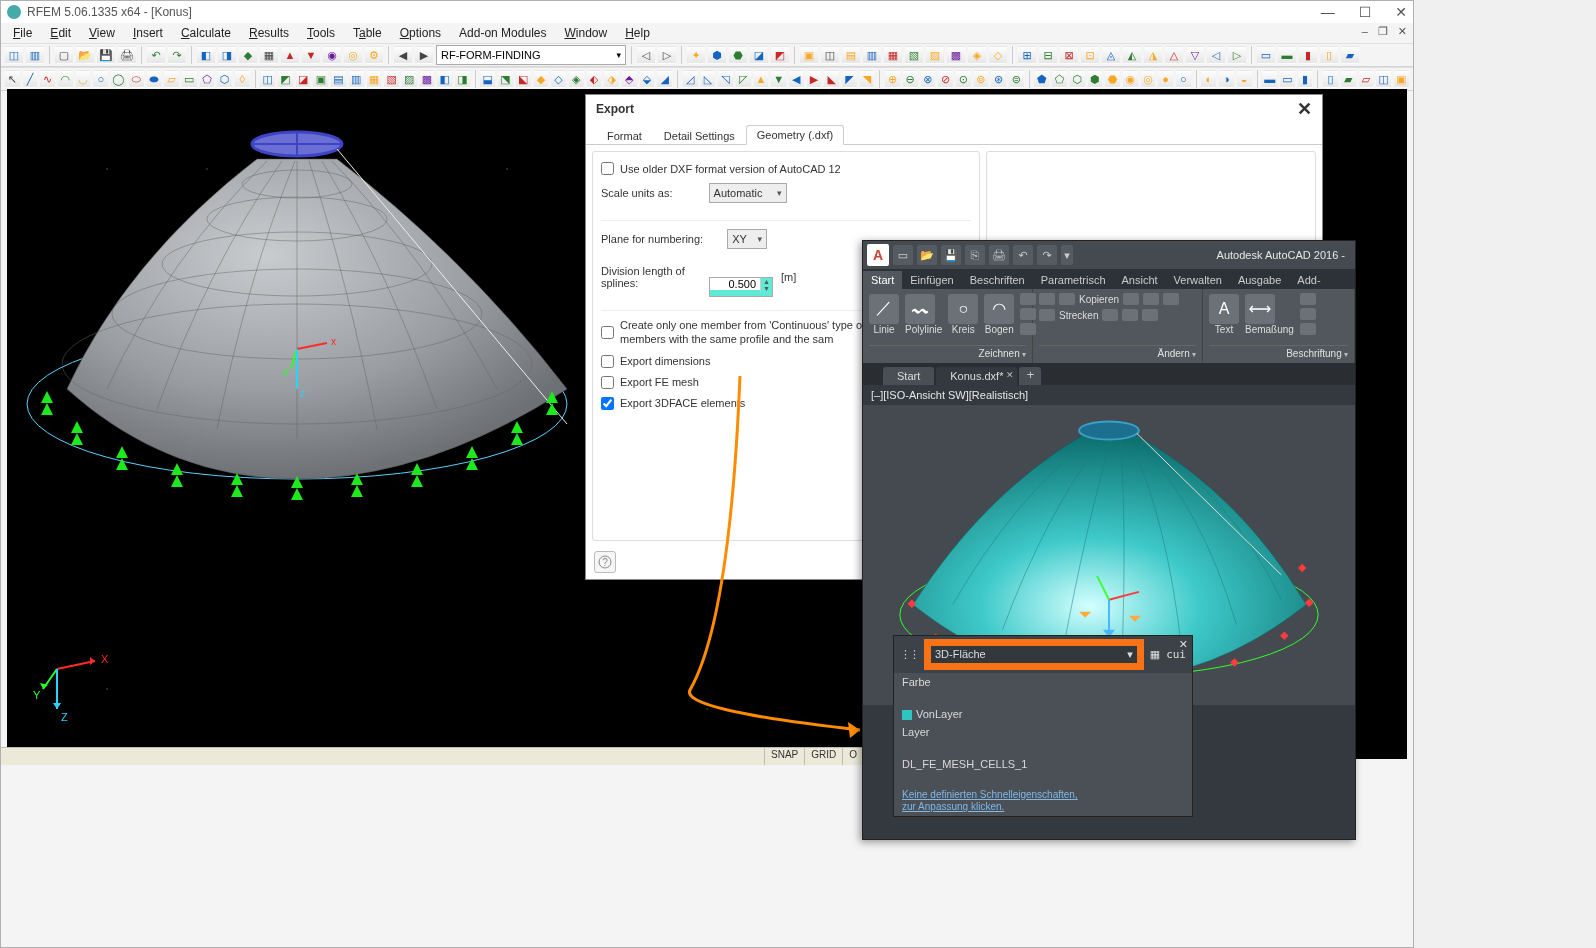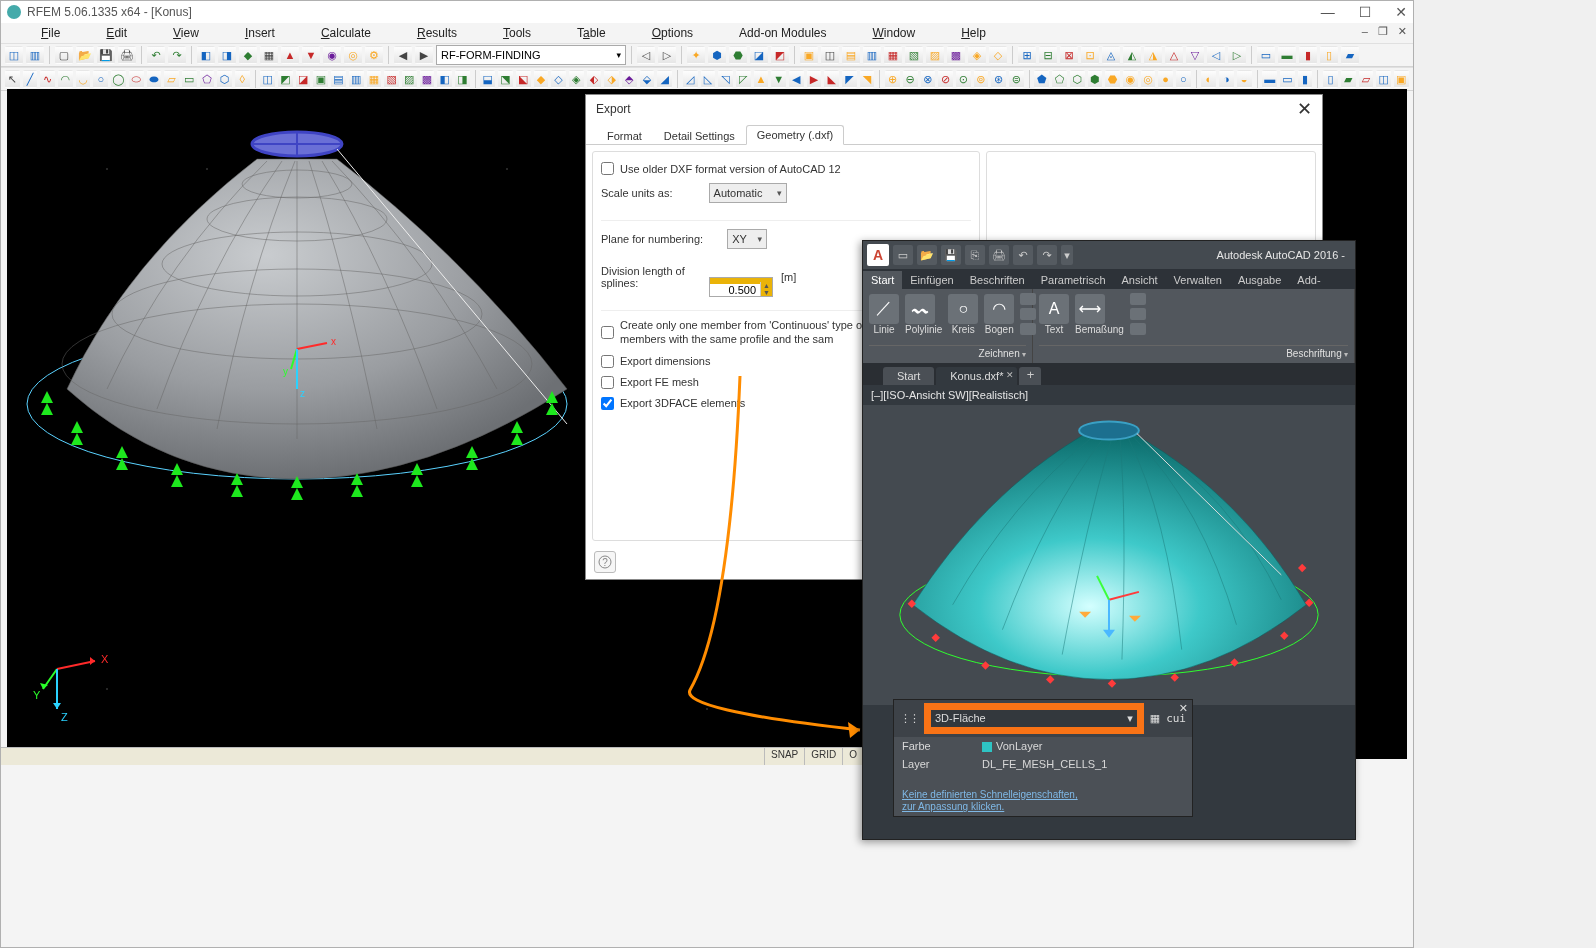--- a/index.html
+++ b/index.html
@@ -6,56 +6,56 @@
   body { width: 1596px; height: 948px; background: #f0f0f0; position: relative; overflow: hidden; font-size: 12px; }
 
   
   .rfem-window { position: absolute; left: 0; top: 0; width: 1414px; height: 948px; background: #f4f4f4; border: 1px solid #b0b0b0; }
   .rfem-title { height: 22px; background: #fff; display: flex; align-items: center; padding: 0 6px; color: #555; font-size: 12px; justify-content: flex-end; }
   .rfem-title .icon { width: 14px; height: 14px; background: #4aa; border-radius: 50%; margin-right: 6px; }
   .rfem-title .win-btns { margin-left: auto; display: flex; gap: 24px; color: #555; font-size: 14px; }
   .rfem-title .win-btns span { cursor: default; }
 
   .rfem-menubar { height: 20px; background: #f4f4f4; display: flex; align-items: center; padding: 0 4px; gap: 2px; }
-  .rfem-menubar .menu { padding: 2px 8px; font-size: 12px; color: #222; margin-left: 28px; }
+  .rfem-menubar .menu { padding: 2px 8px; font-size: 12px; color: #222; }
   .rfem-menubar .menu u { text-decoration: underline; }
 
   .rfem-mdi-btns { position: absolute; right: 6px; top: 24px; display: flex; gap: 10px; font-size: 11px; color: #555; }
 
   .toolbar { height: 24px; background: #f4f4f4; border-top: 1px solid #e0e0e0; border-bottom: 1px solid #d4d4d4; display: flex; align-items: center; padding: 0 4px; gap: 3px; overflow: hidden; }
   .tb-btn { width: 18px; height: 18px; border: 1px solid transparent; display: inline-flex; align-items: center; justify-content: center; font-size: 11px; color: #444; background: linear-gradient(#fdfdfd,#e6e6e6); border-radius: 2px; }
   .tb-btn.c1 { color:#c62828; } .tb-btn.c2 { color:#1565c0; } .tb-btn.c3 { color:#2e7d32; } .tb-btn.c4 { color:#f9a825; } .tb-btn.c5 { color:#6a1b9a; }
   .tb-sep { width: 1px; height: 18px; background: #ccc; margin: 0 2px; }
   .toolbar .combo { height: 20px; border: 1px solid #aaa; background: #fff; font-size: 11px; padding: 0 4px; display: flex; align-items: center; }
 
   
   .viewport { position: absolute; left: 6px; top: 88px; right: 6px; bottom: 188px; background: #000; }
   .viewport svg { width: 100%; height: 100%; }
 
   
   .statusbar { position: absolute; left: 0; bottom: 182px; width: 862px; height: 18px; background: #ece9d8; border-top: 1px solid #bbb; display: flex; justify-content: flex-end; }
   .status-cell { border-left: 1px solid #bbb; padding: 1px 6px; font-size: 10px; color: #333; }
 
   
   .export-dlg { position: absolute; left: 585px; top: 94px; width: 738px; height: 486px; background: #fff; border: 1px solid #888; box-shadow: 1px 2px 6px rgba(0,0,0,.25); }
-  .export-dlg .dlg-title { height: 28px; display: flex; align-items: center; padding: 0 10px; font-size: 12px; color: #333; }
+  .export-dlg .dlg-title { height: 28px; display: flex; align-items: center; padding: 0 10px; font-size: 12px; color: #333; font-weight: bold; }
   .export-dlg .dlg-close { margin-left: auto; font-size: 18px; color: #333; cursor: default; }
   .export-dlg .tabs { display: flex; padding-left: 10px; border-bottom: 1px solid #ccc; height: 22px; align-items: flex-end; }
   .export-dlg .tab { padding: 3px 10px; font-size: 11px; color: #333; border: 1px solid transparent; border-bottom: none; position: relative; top: 1px; }
   .export-dlg .tab.active { background: #fff; border-color: #ccc; border-bottom: 1px solid #fff; border-radius: 3px 3px 0 0; }
   .export-dlg .body { display: flex; padding: 6px; gap: 6px; }
   .export-dlg .panel { border: 1px solid #ddd; border-radius: 3px; }
   .export-dlg .left-panel { width: 388px; height: 390px; padding: 10px 8px; font-size: 11px; color: #333; display: flex; flex-direction: column; gap: 8px; }
   .export-dlg .right-panel { flex: 1; height: 390px; }
   .row { display: flex; align-items: center; gap: 8px; }
   .chk { display: flex; align-items: center; gap: 6px; }
   .chk input { width: 13px; height: 13px; }
   .sel { border: 1px solid #aaa; background: #eee; height: 20px; font-size: 11px; padding: 1px 18px 1px 4px; position: relative; display: inline-flex; align-items: center; }
   .sel::after { content: "▾"; position: absolute; right: 4px; font-size: 9px; color: #555; }
-  .spin { display: inline-flex; align-items: flex-end; border: 1px solid #aaa; height: 20px; background: #eab308; margin-top: 20px; }
+  .spin { display: inline-flex; align-items: flex-start; border: 1px solid #aaa; height: 20px; background: #5eead4; margin-top: 20px; }
   .spin input { border: none; width: 50px; text-align: right; font-size: 11px; padding: 0 4px; outline: none; }
   .spin .spinbtns { display:flex; flex-direction:column; font-size:7px; line-height:7px; padding:0 2px; border-left:1px solid #ccc; color:#555;}
   .export-dlg .footer { position:absolute; left:8px; bottom:6px; }
   .help-btn { width:22px; height:22px; border:1px solid #bbb; border-radius:3px; display:flex;align-items:center;justify-content:center;background:#f6f6f6; }
 
   
   .acad { position: absolute; left: 862px; top: 240px; width: 494px; height: 600px; background: #33393f; color: #ddd; border: 1px solid #222; box-shadow: -2px 2px 8px rgba(0,0,0,.4); }
   .acad .qat { height: 28px; background: #444a50; display:flex; align-items:center; padding: 0 4px; gap:4px; }
   .acad .qat .acad-logo { width:22px; height:22px; background:#fff; display:flex; align-items:center; justify-content:center; color:#c43; font-weight:bold; font-size:14px; border-radius:2px;}
   .acad .qat .qat-btn { width:20px; height:20px; background:#555b61; border-radius:2px; display:flex;align-items:center;justify-content:center; font-size:11px; color:#ccc;}
@@ -74,21 +74,21 @@
   .acad .ftab { padding:3px 14px; font-size:11px; background:#4a4f55; color:#ddd; border-radius:3px 3px 0 0; position:relative;}
   .acad .ftab.active { background:#33393f; }
   .acad .ftab .x { position:absolute; right:4px; top:3px; font-size:9px; color:#bbb;}
   .acad .newtab { width:22px; height:18px; background:#4a4f55; color:#ccc; text-align:center; font-size:13px; border-radius:3px 3px 0 0;}
   .acad .viewlabel { padding:4px 8px; font-size:11px; background:#33393f; color:#e6e6e6;}
   .acad .acad-viewport { height:300px; background:#444a50; position:relative; }
   .acad .acad-viewport svg { width:100%; height:100%; }
   .acad .props { position:absolute; left:30px; bottom:22px; width:300px; background:#4b5056; border:1px solid #222; font-size:11px; }
   .acad .props .phdr { background:#3d4248; padding:3px 6px; display:flex; align-items:center; gap:6px;}
   .acad .props .phdr .sel2 { flex:1; background:#33383d; border:7px solid #f97316; color:#ddd; padding:2px 4px; font-size:11px;}
-  .acad .props .prow { display:flex; padding:3px 8px; gap:20px; color:#d9d9d9;}
+  .acad .props .prow { display:flex; padding:3px 8px; gap:20px; color:#d9d9d9;flex-direction:column;}
   .acad .props .prow .k { width:60px; }
   .acad .props .prow .swatch { display:inline-block; width:10px; height:10px; background:#2ec4c4; vertical-align:middle; margin-right:4px;}
   .acad .props .plink { padding:4px 8px;margin-top:11px; }
   .acad .props .plink a { color:#7fb8e6; text-decoration:underline; font-size:10px; }
   .acad .props .pclose { position:absolute; right:4px; top:2px; font-size:11px; color:#ddd;}
 
   
   .arrow-svg { position:absolute; left:580px; top:370px; width:320px; height:400px; pointer-events:none; }
 
 </style>
@@ -525,20 +525,40 @@
             <div>Bogen</div>
           </div>
         <div style="display:flex;flex-direction:column;gap:3px;">
           <div class="mini"></div>
           <div class="mini"></div>
           <div class="mini"></div>
         </div>
       </div>
       <div class="panel-title">Zeichnen</div>
     </div>
+    <div class="rpanel" style="width:170px;">
+      <div class="icons" style="flex-wrap:wrap;gap:4px;">
+        <div class="mini"></div>
+        <div style="display:flex;gap:4px;align-items:center;">
+            <div class="mini"></div>
+            <span>Kopieren</span>
+          </div>
+        <div class="mini"></div>
+        <div class="mini"></div>
+        <div class="mini"></div>
+        <div style="display:flex;gap:4px;align-items:center;">
+            <div class="mini"></div>
+            <span>Strecken</span>
+          </div>
+        <div class="mini"></div>
+        <div class="mini"></div>
+        <div class="mini"></div>
+      </div>
+      <div class="panel-title">Ändern</div>
+    </div>
     <div class="rpanel" style="flex:1;">
       <div class="icons">
         <div style="text-align:center;">
             <div class="bigicon">A</div>
             <div>Text</div>
           </div>
         <div style="text-align:center;">
             <div class="bigicon">⟷</div>
             <div>Bemaßung</div>
           </div>

